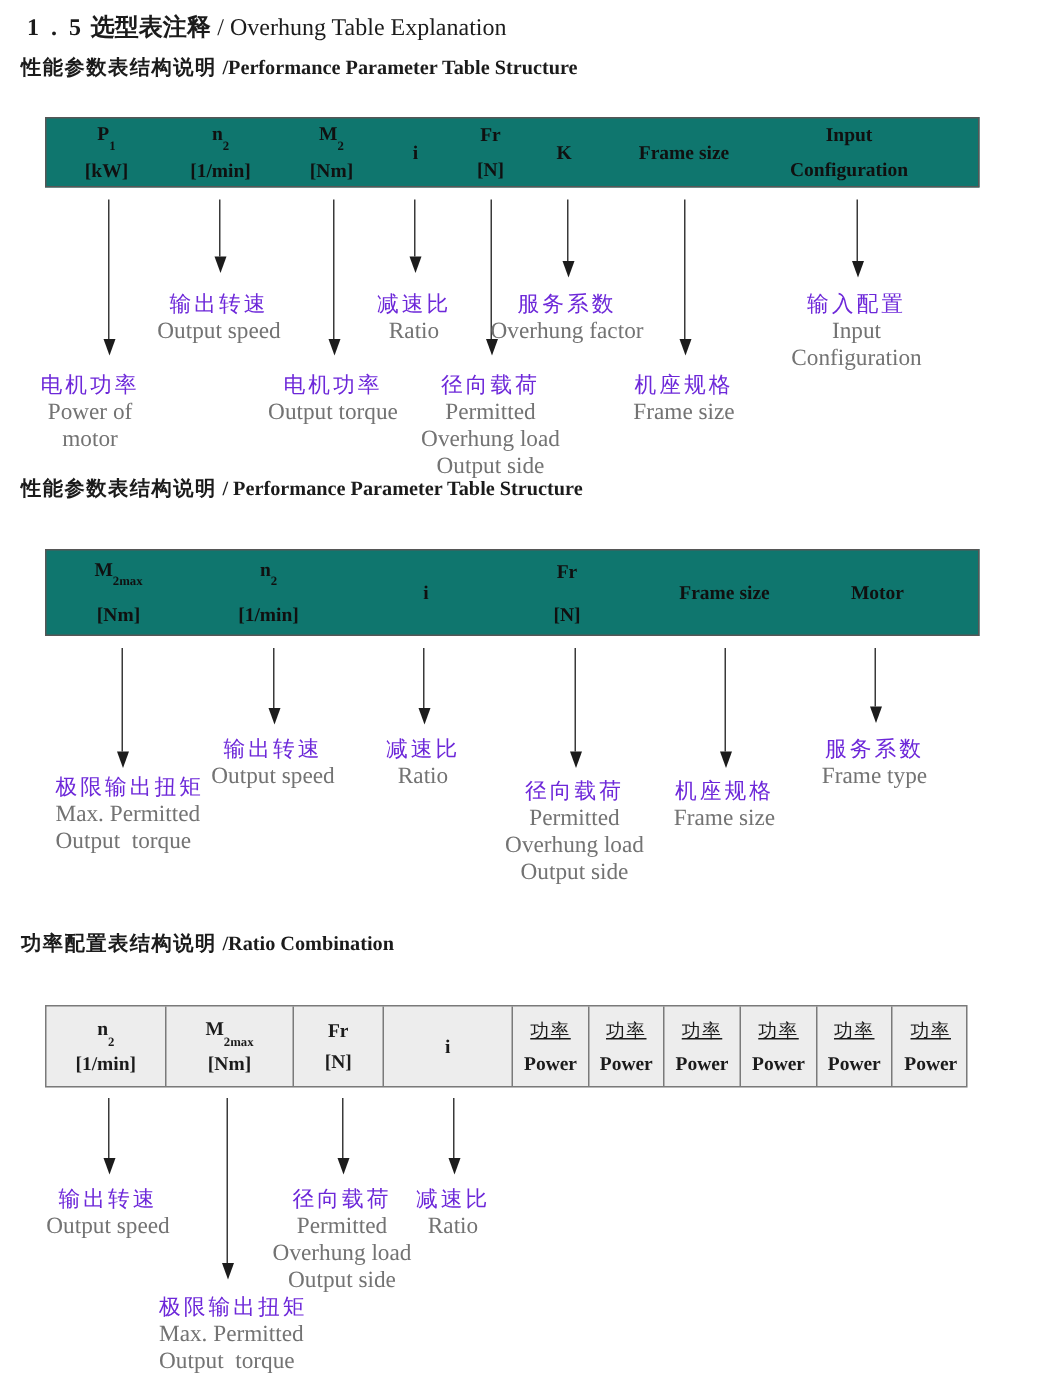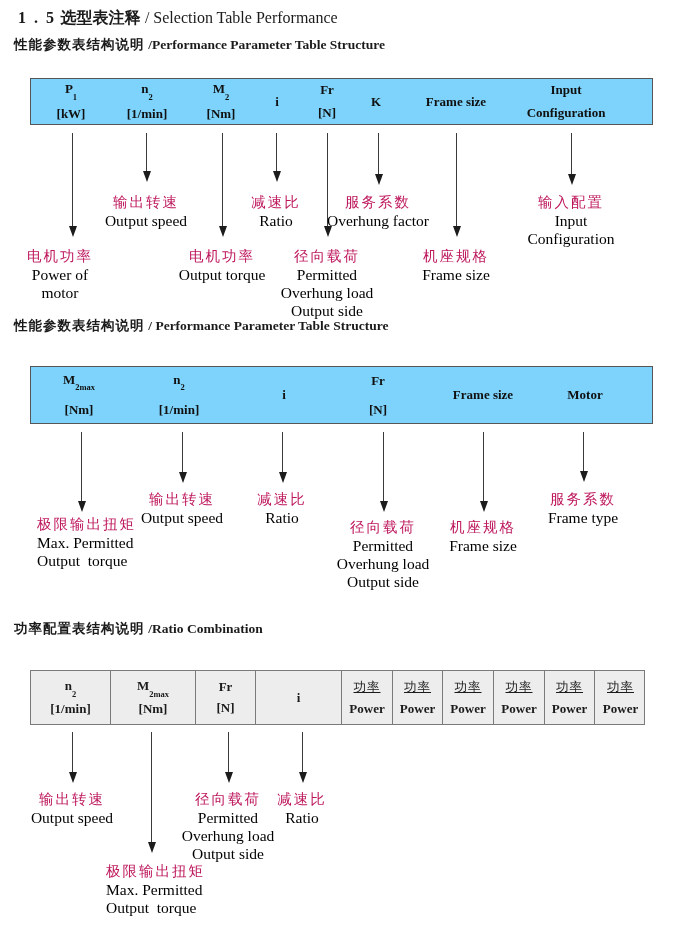--- a/index.html
+++ b/index.html
@@ -7,46 +7,46 @@
   .abs{position:absolute;}
   
   .doc-title{left:18px;top:8px;font-size:16px;white-space:pre;}
   .doc-title .num{font:bold 16px "Liberation Serif",serif;letter-spacing:2px;}
   .doc-title .cn{font:bold 16px "DejaVu Sans",sans-serif;}
   .doc-title .en{font:16px "Liberation Serif",serif;}
   .sec-title{left:14px;font-size:13.5px;white-space:pre;}
   .sec-title .cn{font:bold 13.5px "DejaVu Sans",sans-serif;letter-spacing:1px;}
   .sec-title .en{font:bold 13.5px "Liberation Serif",serif;}
   
-  .ptable{background:#7dd3fc;border:1.5px solid #565656;box-sizing:border-box;}
+  .ptable{background:#0f766e;border:1.5px solid #565656;box-sizing:border-box;}
   .hcell{position:absolute;top:0;height:100%;transform:translateX(-50%);display:flex;flex-direction:column;align-items:center;justify-content:center;gap:7px;font:bold 13px "Liberation Serif",serif;color:#101010;white-space:nowrap;}
   .hcell .sub{font-size:8.5px;vertical-align:sub;position:relative;top:3px;}
   
   .t3{background:#ededed;border:1px solid #7a7a7a;box-sizing:border-box;}
   .t3cell{position:absolute;top:0;height:100%;box-sizing:border-box;border-right:1px solid #7a7a7a;display:flex;flex-direction:column;align-items:center;justify-content:center;gap:5px;white-space:nowrap;}
   .t3cell.last{border-right:none;}
   .t3cell .sym{font:bold 13px "Liberation Serif",serif;}
   .t3cell .sub{font-size:8.5px;vertical-align:sub;position:relative;top:3px;}
   .t3cell .cnw{font:12.5px "DejaVu Sans",sans-serif;letter-spacing:1px;text-decoration:underline;}
   .t3cell .enw{font:bold 13px "Liberation Serif",serif;}
   
   .arrow{position:absolute;width:9px;display:flex;flex-direction:column;align-items:center;}
   .arrow .shaft{width:1px;background:#3a3a3a;flex:1;}
   .arrow .tip{width:0;height:0;border-left:4px solid transparent;border-right:4px solid transparent;border-top:11px solid #1c1c1c;}
   
   .lbl{position:absolute;transform:translateX(-50%);text-align:center;line-height:20px;}
   .lbl.la{transform:none;text-align:left;}
   .lbl span{display:block;white-space:pre;}
-  .lbl .cn{font:14.5px "DejaVu Sans",sans-serif;letter-spacing:2px;color:#be185d;}
-  .lbl .en{font:15.5px "Liberation Serif",serif;color:#000000;}
+  .lbl .cn{font:14.5px "DejaVu Sans",sans-serif;letter-spacing:2px;color:#6d28d9;}
+  .lbl .en{font:15.5px "Liberation Serif",serif;color:#737373;}
 </style>
 </head>
 <body>
 
-<div class="abs doc-title"><span class="num">1 . 5</span><span> </span><span class="cn">选型表注释</span><span> </span><span class="en">/ Selection Table Performance</span></div>
+<div class="abs doc-title"><span class="num">1 . 5</span><span> </span><span class="cn">选型表注释</span><span> </span><span class="en">/ Overhung Table Explanation</span></div>
 
 <div class="abs sec-title" style="top:36px;"><span class="cn">性能参数表结构说明</span><span> </span><span class="en">/Performance Parameter Table Structure</span></div>
 
 <div class="abs ptable" style="left:30px;top:78px;width:623px;height:47px;">
   <div class="hcell" style="left:40px;">
       <span><span>P</span><span class="sub">1</span></span>
       <span>[kW]</span>
     </div>
   <div class="hcell" style="left:116px;">
       <span><span>n</span><span class="sub">2</span></span>

